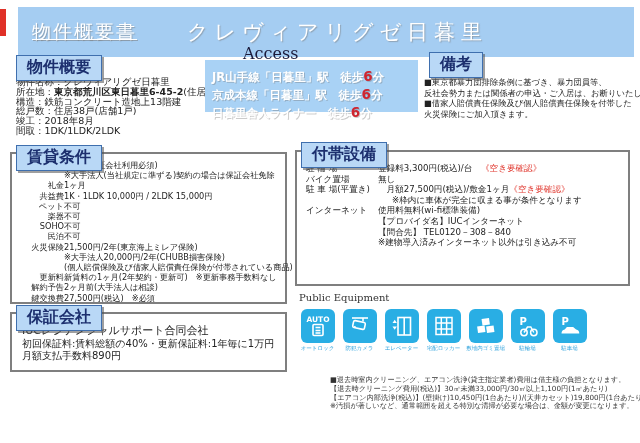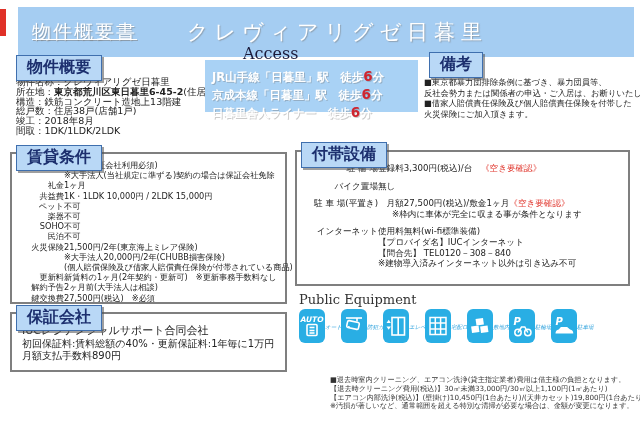--- a/index.html
+++ b/index.html
@@ -41,30 +41,30 @@
   .rental-rows { position:absolute; left:18px; top:160px; width:262px; }
   .r-row { display:flex; font-size:8.2px; line-height:10.2px; white-space:nowrap; color:#222; }
   .r-row .k { width:46px; flex:none;text-align:right; }
   .r-row .v { flex:1; }
 
   .guar-content { position:absolute; left:22px; top:324px; color:#222; }
   .guar-company { font-size:11px; line-height:14px; }
   .guar-line { font-size:10px; line-height:11.5px; }
 
   .eq-rows { position:absolute; left:306px; top:163px; width:318px; }
-  .e-row { display:flex; font-size:8.6px; line-height:10.6px; white-space:nowrap; color:#222;text-align:right; }
+  .e-row { display:flex; font-size:8.6px; line-height:10.6px; white-space:nowrap; color:#222; }
   .e-row .k { min-width:72px; flex:none; }
   .e-row .red { color:#e0342b; }
-  .gap { margin-top:7px; }
+  .gap { }
   .cont-deep .v { padding-left:14px; }
 
   .pe-label { position:absolute; left:299px; top:292px; font-family:"DejaVu Serif","Liberation Serif",serif;
-            font-size:13px; color:#333; }
+            font-size:10px; color:#333; }
   .pe-row { position:absolute; left:299px; top:309px; display:flex; gap:5px; }
-  .pe-icon { width:37px; display:flex; flex-direction:row; align-items:center;font-style:italic; }
+  .pe-icon { width:37px; display:flex; flex-direction:column; align-items:center; }
   .pe-icon .ibox { width:34px; height:34px; background:#29aee4; border-radius:6px;
             display:flex; align-items:center; justify-content:center; }
   .pe-icon .lbl { font-size:5.5px; color:#2aa0dc; margin-top:2px; white-space:nowrap; }
 
   .footnotes { position:absolute; left:330px; top:376px; font-size:7.2px; line-height:8.8px; color:#333; white-space:nowrap; }
 </style>
 </head>
 <body>
 
 <div class="page">

